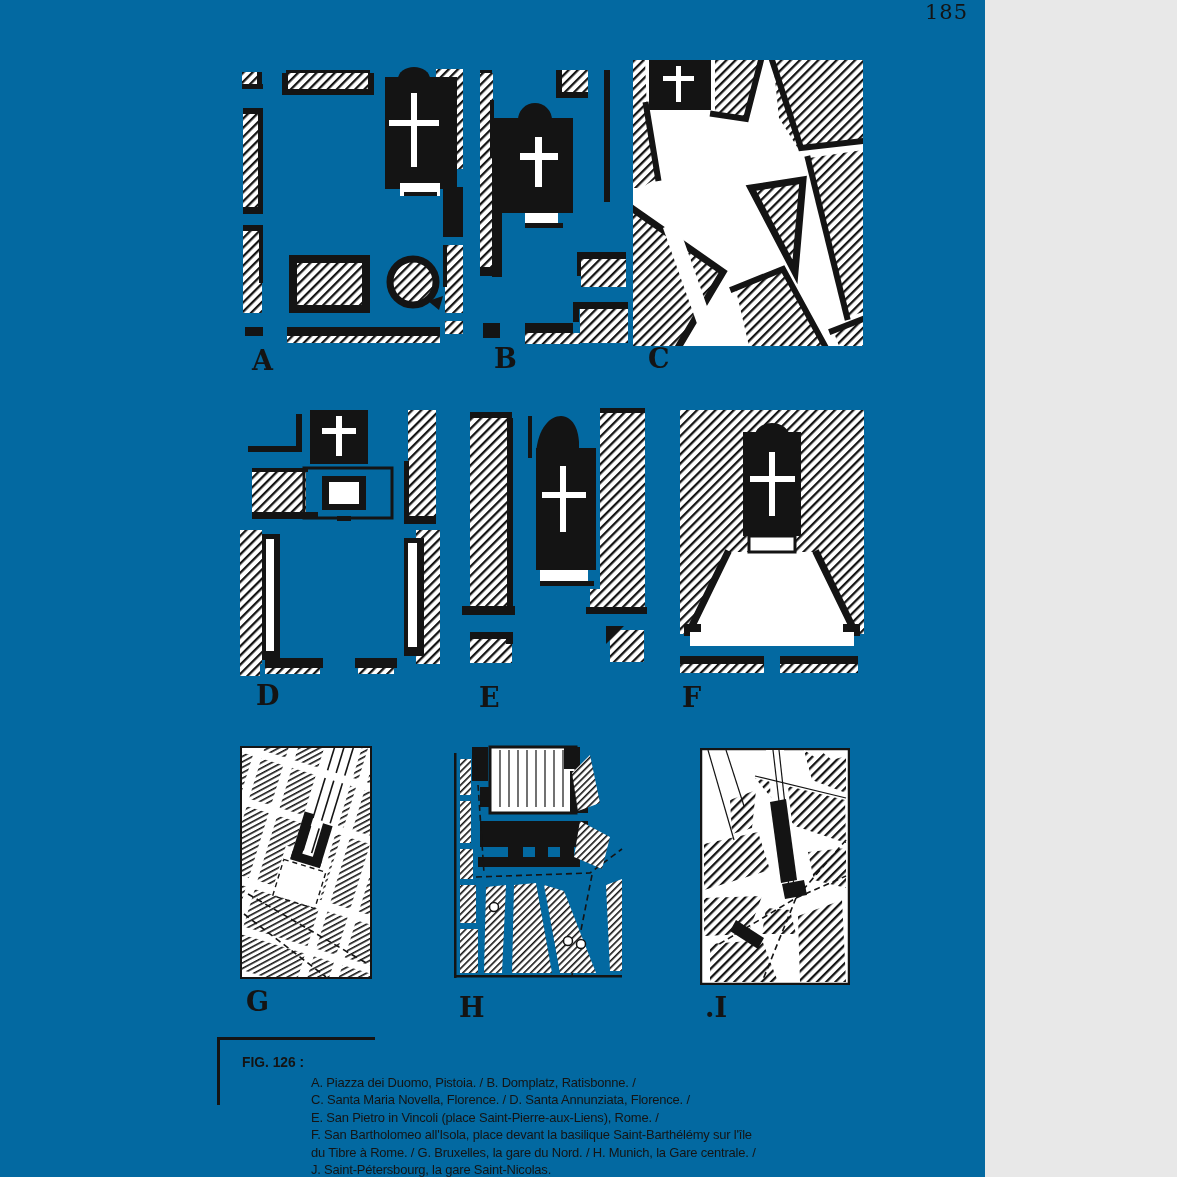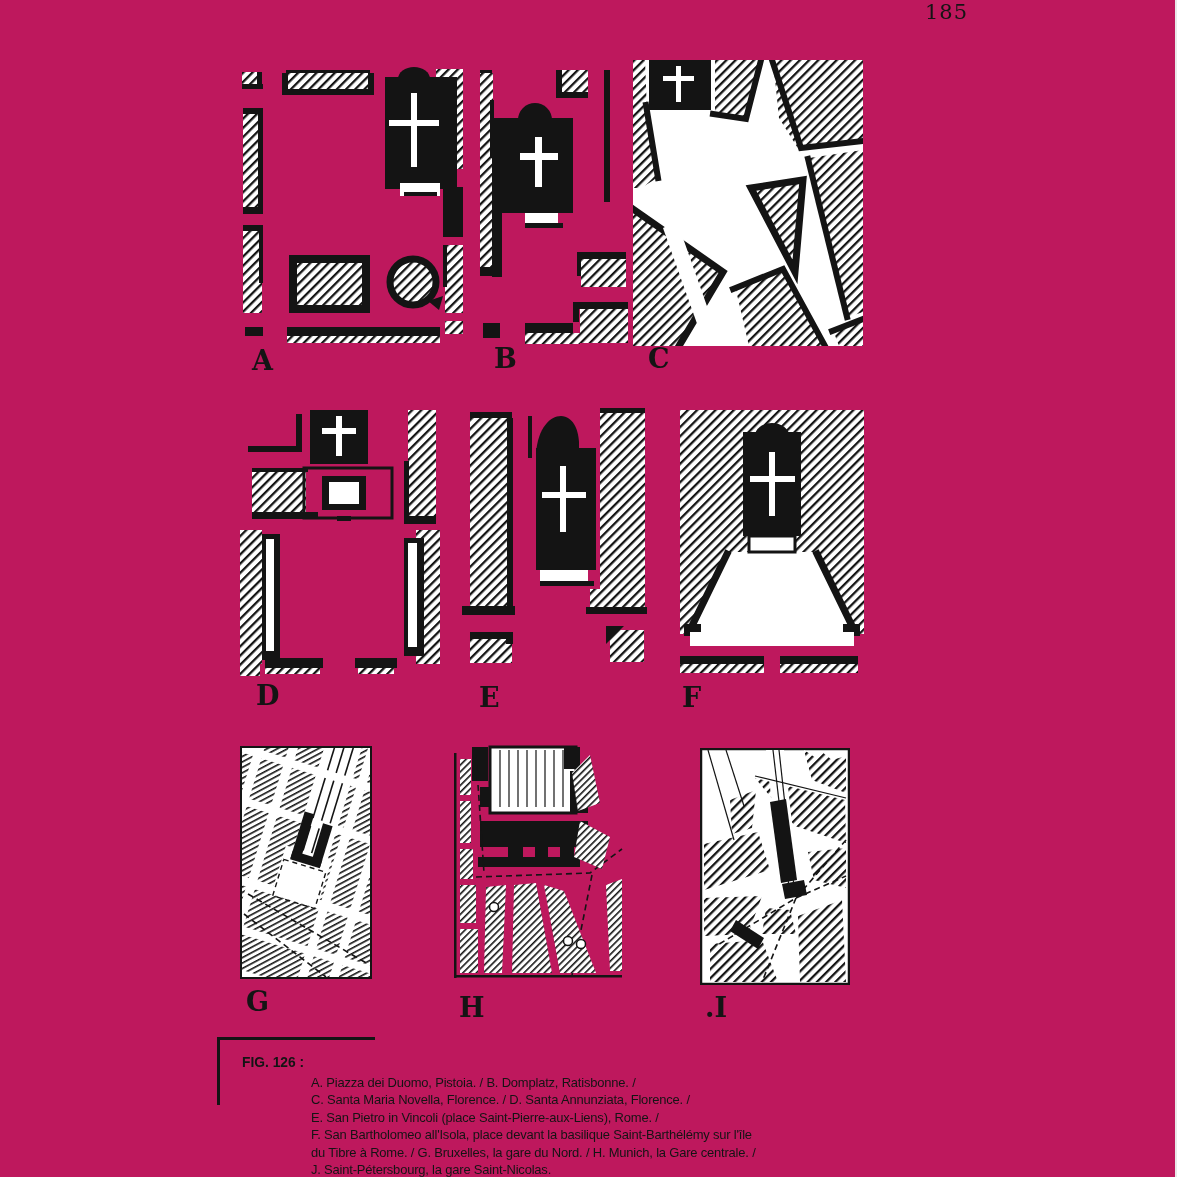--- a/index.html
+++ b/index.html
@@ -1,16 +1,16 @@
 <!DOCTYPE html>
 <html><head>
 <meta charset="utf-8">
 <style>
   html,body{margin:0;padding:0;background:#e8e8e8;}
-  .page{position:relative;width:1175px;height:1177px;background:#be185d;overflow:hidden;
+  .page{position:relative;width:985px;height:1177px;background:#0369a1;overflow:hidden;
         font-family:"Liberation Sans", sans-serif;color:#141414;}
   .page-number{position:absolute;left:925px;top:0px;font-family:"DejaVu Serif", serif;
         font-size:21px;letter-spacing:1px;}
   .panel{position:absolute;}
   .panel svg{display:block;}
   .panel-label{position:absolute;font-family:"DejaVu Serif", serif;font-weight:bold;
         font-size:27px;line-height:27px;}
   
   .k{fill:#141414;}
   .w{fill:#ffffff;}

